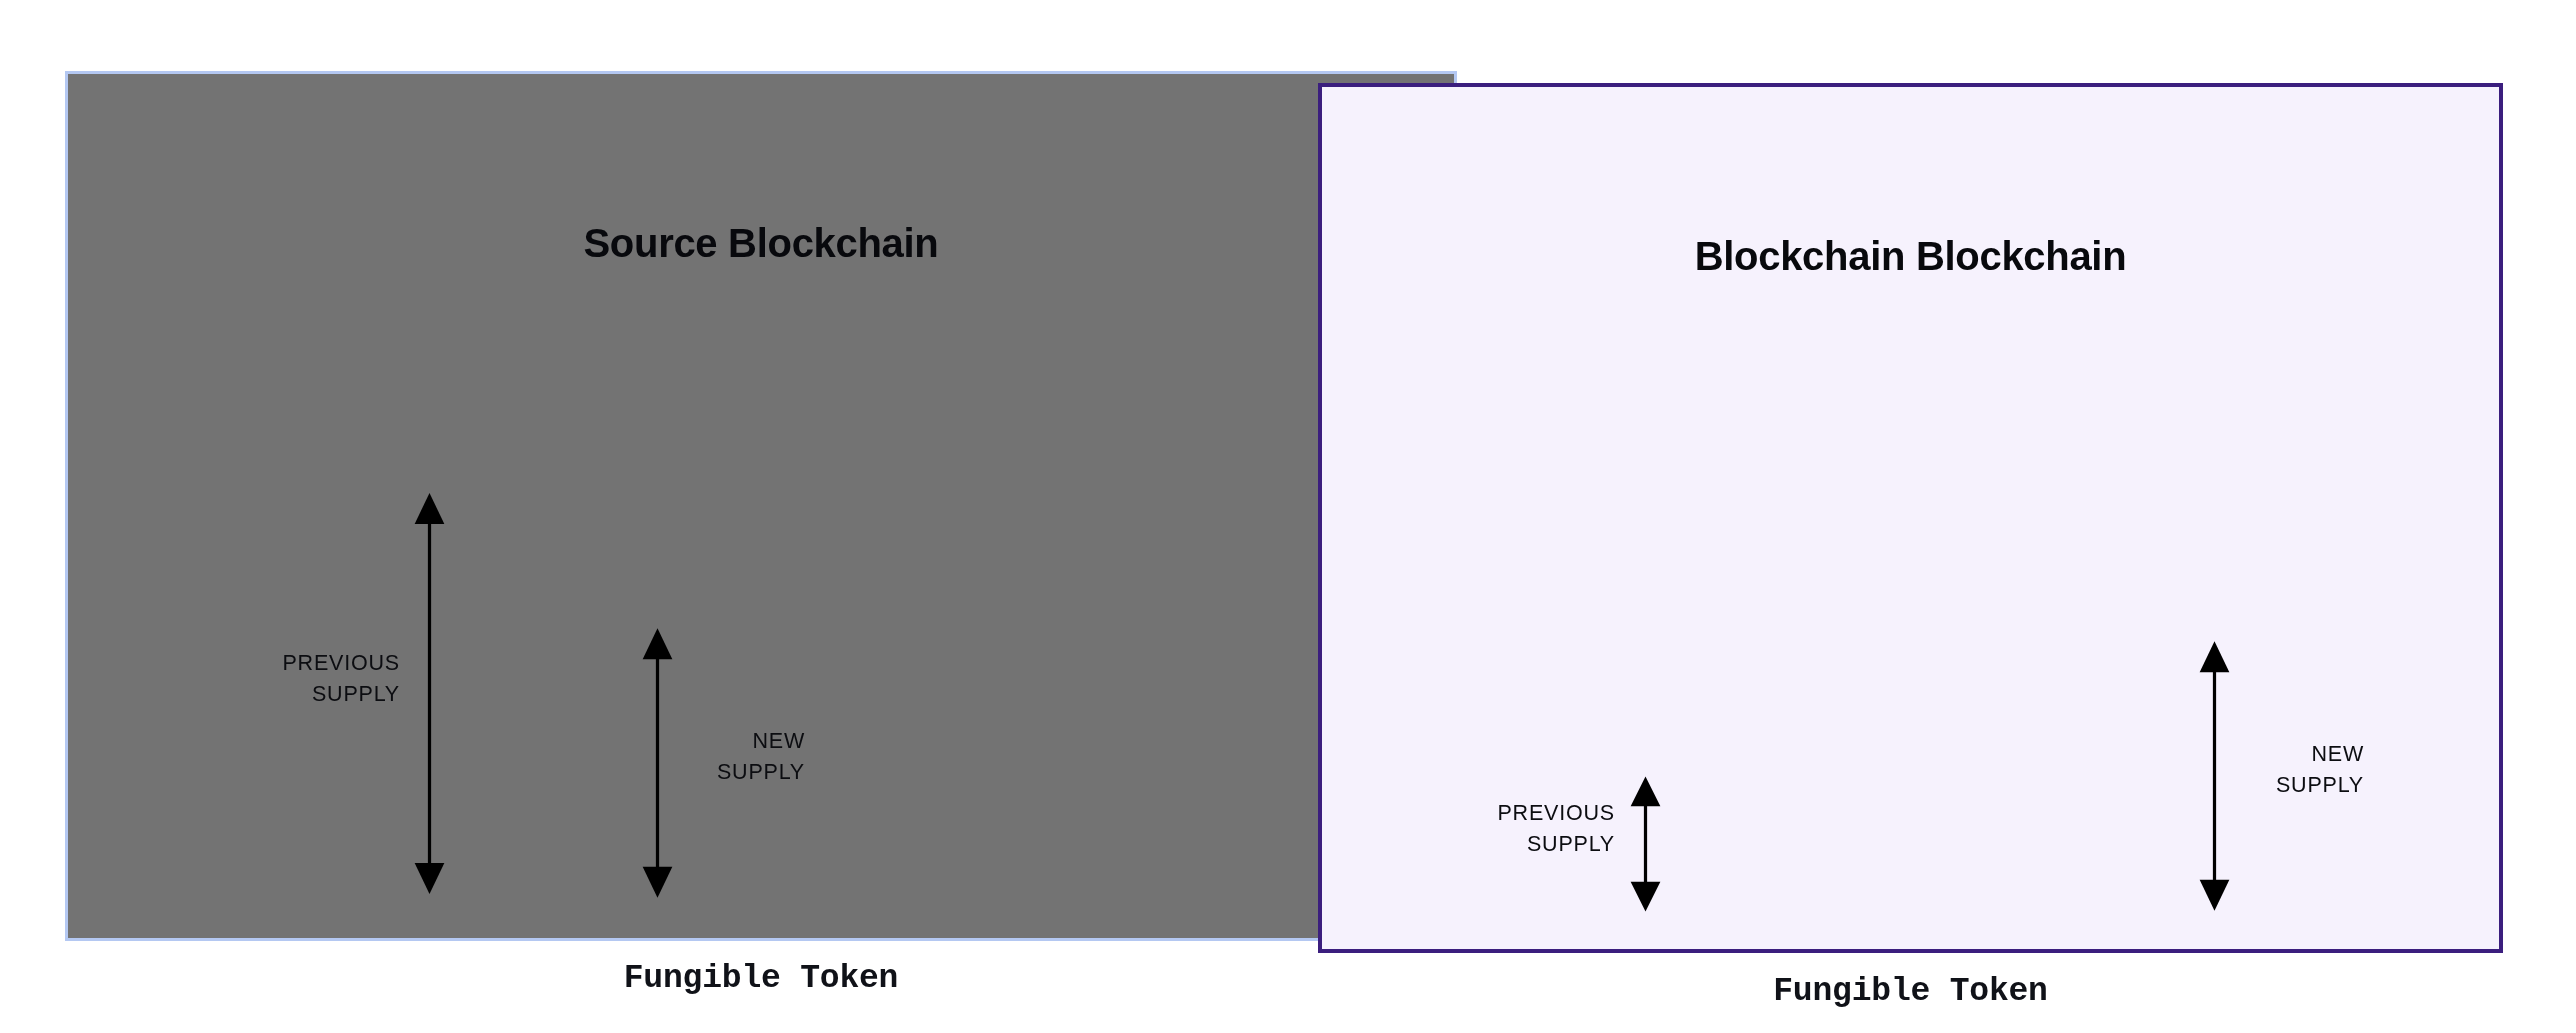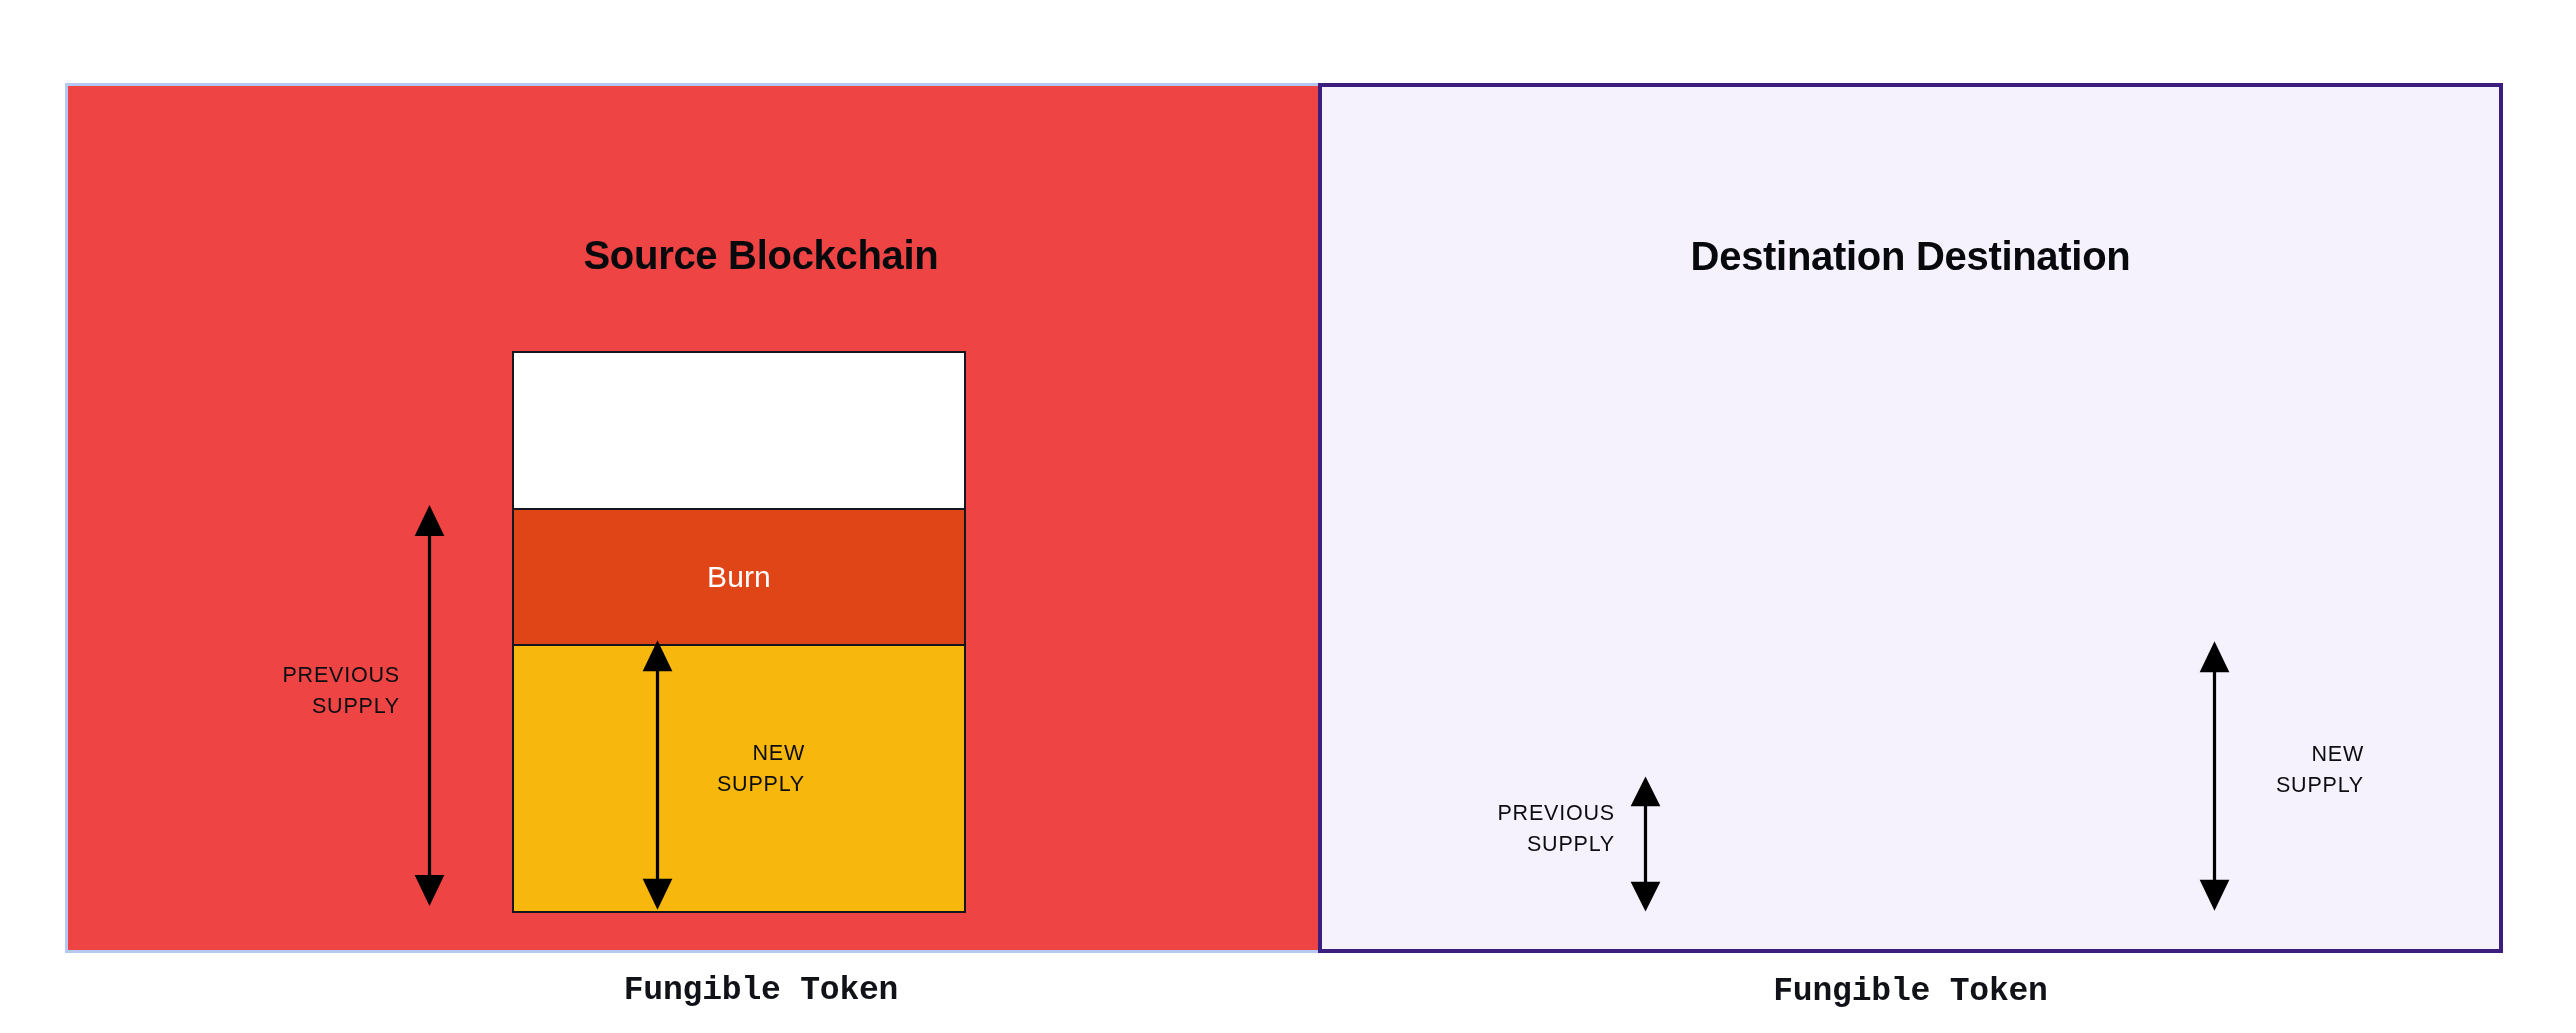--- a/index.html
+++ b/index.html
@@ -21,24 +21,24 @@
     inset: 0;
   }
 
   
   .panel {
     position: absolute;
     box-sizing: border-box;
   }
   .panel-source {
     left: 65px;
-    top: 83px;
+    top: 71px;
     width: 1392px;
     height: 870px;
-    background: #ef4444;
+    background: #737373;
     border: 3.3px solid #b4c8f2;
   }
   .panel-destination {
     left: 1318px;
     top: 83px;
     width: 1185px;
     height: 870px;
     background: #f6f2fd;
     border: 4.6px solid #3b1e7e;
   }
@@ -143,27 +143,20 @@
 </style>
 </head>
 <body>
 
 <div class="canvas">
 
   <section class="panel panel-source">
 
     <h2 class="panel-title">Source Blockchain</h2>
 
-    <div class="bar bar-source">
-      <div class="seg seg-empty" style="height:155px"></div>
-      <div class="seg seg-burn" style="height:137px">
-        <span class="seg-label">Burn</span>
-      </div>
-      <div class="seg seg-supply" style="height:267px"></div>
-    </div>
 
     <div class="measure measure-src-prev">
       <svg width="31" height="405" viewBox="0 0 48 621" aria-hidden="true">
         <line x1="24" y1="30" x2="24" y2="591" stroke="#000000" stroke-width="5"></line>
         <polygon points="24,0 47,48 1,48" fill="#000000"></polygon>
         <polygon points="24,621 47,573 1,573" fill="#000000"></polygon>
       </svg>
     </div>
     <div class="measure-label measure-src-prev-lbl">PREVIOUS
 SUPPLY</div>
@@ -176,21 +169,21 @@
       </svg>
     </div>
     <div class="measure-label measure-src-new-lbl">NEW
 SUPPLY</div>
 
     <div class="panel-caption">Fungible Token</div>
   </section>
 
   <section class="panel panel-destination">
 
-    <h2 class="panel-title">Destination Destination</h2>
+    <h2 class="panel-title">Blockchain Blockchain</h2>
 
     <div class="measure measure-dst-prev">
       <svg width="31" height="136" viewBox="0 0 48 209" aria-hidden="true">
         <line x1="24" y1="28" x2="24" y2="181" stroke="#000000" stroke-width="5"></line>
         <polygon points="24,0 47,46 1,46" fill="#000000"></polygon>
         <polygon points="24,209 47,163 1,163" fill="#000000"></polygon>
       </svg>
     </div>
     <div class="measure-label measure-dst-prev-lbl">PREVIOUS
 SUPPLY</div>

